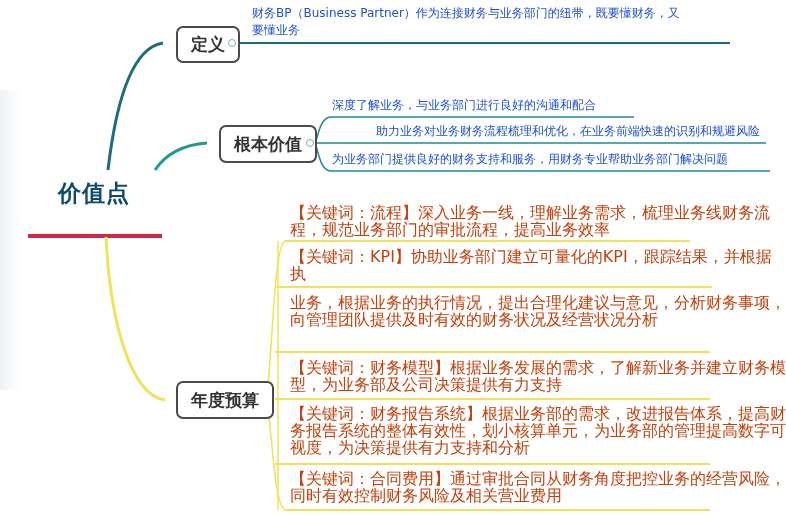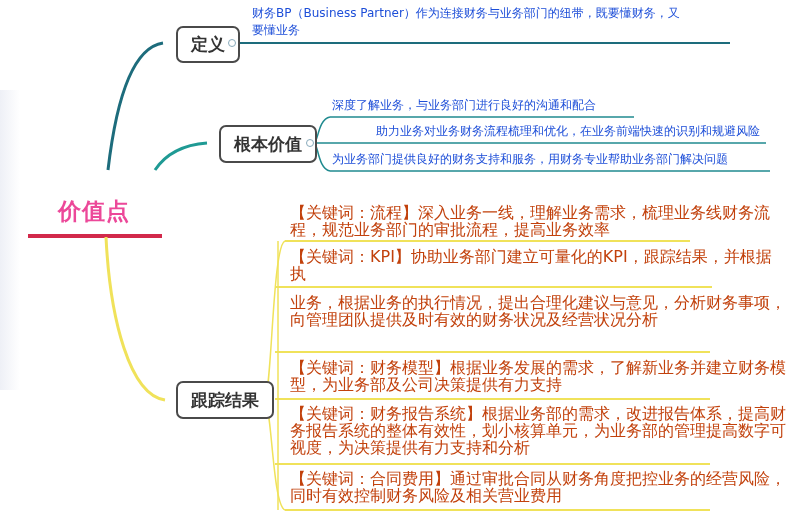--- a/index.html
+++ b/index.html
@@ -7,22 +7,22 @@
     width:786px; height:515px; position:relative; overflow:hidden;
     background:#ffffff;
     font-family:"DejaVu Sans","Liberation Sans",sans-serif;
   }
   .leftshade {
     position:absolute; left:0; top:90px; width:20px; height:300px;
     background:linear-gradient(90deg,#eef0f6,#ffffff);
   }
   svg.links { position:absolute; left:0; top:0; width:786px; height:515px; }
   .root-title {
-    position:absolute; left:58px; top:196px;
-    font-size:23px; font-weight:bold; color:#ec4899; letter-spacing:1px;
+    position:absolute; left:58px; top:178px;
+    font-size:23px; font-weight:bold; color:#0c4a6e; letter-spacing:1px;
   }
   .node {
     position:absolute; border:2px solid #4a4a4a; border-radius:7px;
     background:#fff; font-weight:bold; color:#333; font-size:17px;
     display:flex; align-items:center; justify-content:center; box-sizing:border-box;margin-left:12px;
   }
   .leaf {
     position:absolute; font-size:12px; color:#1d4ed8; line-height:17px;
     white-space:nowrap;
   }
@@ -80,21 +80,21 @@
 
 <div class="node" style="left:207px;top:125px;width:98px;height:38px;">
   <span>根本价值</span>
 </div>
 <div class="knob" style="left:306px;top:139px;"></div>
 <div class="leaf" style="left:332px;top:97px;">深度了解业务，与业务部门进行良好的沟通和配合</div>
 <div class="leaf" style="left:340px;top:123px;margin-left:36px;">助力业务对业务财务流程梳理和优化，在业务前端快速的识别和规避风险</div>
 <div class="leaf" style="left:332px;top:151px;">为业务部门提供良好的财务支持和服务，用财务专业帮助业务部门解决问题</div>
 
 <div class="node" style="left:164px;top:381px;width:98px;height:38px;">
-  <span>跟踪结果</span>
+  <span>年度预算</span>
 </div>
 
 <div class="duty" style="left:284px;top:204px;">
   <div>【关键词：流程】深入业务一线，理解业务需求，梳理业务线财务流</div>
   <div>程，规范业务部门的审批流程，提高业务效率</div>
 </div>
 <div class="duty" style="left:284px;top:248px;">
   <div>【关键词：KPI】协助业务部门建立可量化的KPI，跟踪结果，并根据执</div>
 </div>
 <div class="duty" style="left:284px;top:294px;">

